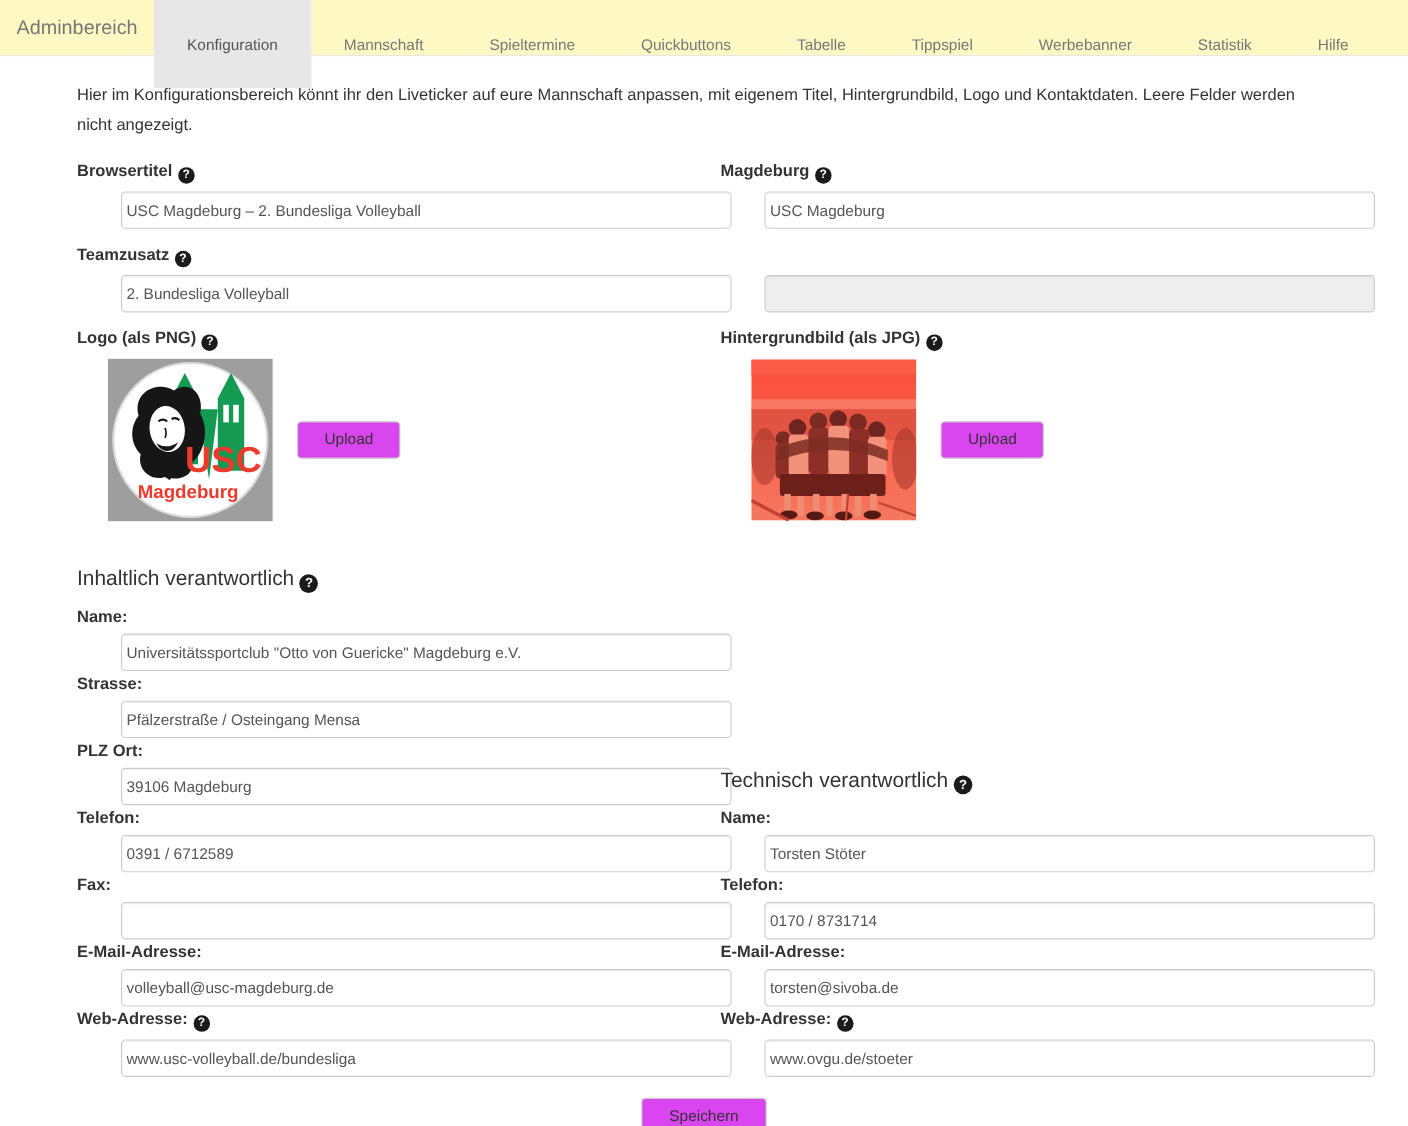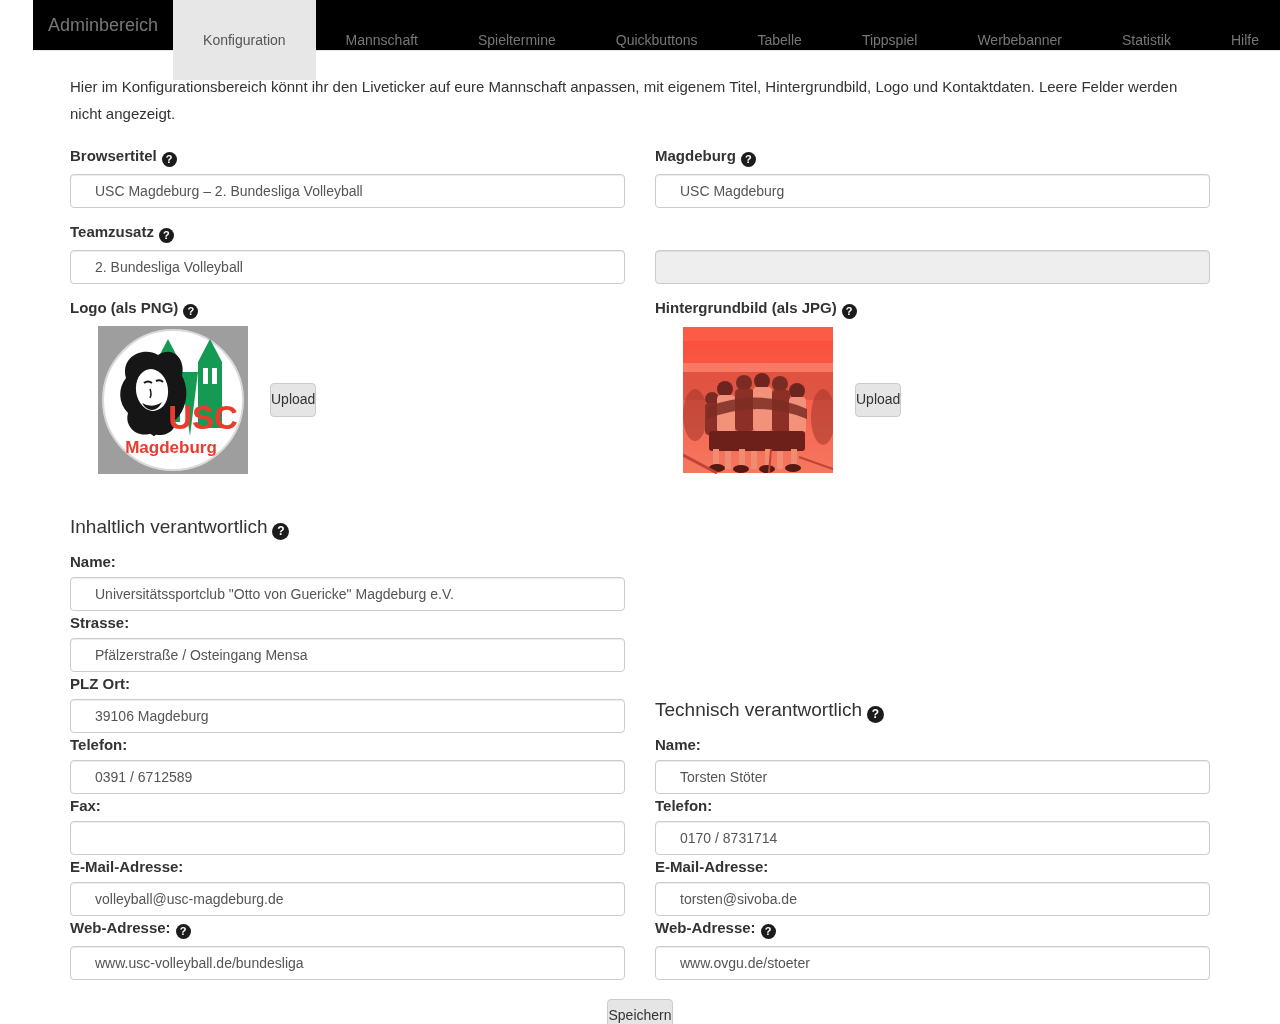--- a/index.html
+++ b/index.html
@@ -1,44 +1,45 @@
 <!DOCTYPE html>
 <html lang="de"><head>
 <meta charset="utf-8">
 <style>
   html,body{margin:0;padding:0;}
   body{
     width:1280px;min-height:1024px;background:#fff;color:#333;
     font-family:"Liberation Sans","DejaVu Sans",sans-serif;font-size:14px;
   }
   
-  .navbar{display:flex;align-items:stretch;height:50px;background:#000000;border-bottom:1px solid #e7e7e7;margin-left:33px;}
+  .navbar{display:flex;align-items:stretch;height:50px;background:#fef9c3;border-bottom:1px solid #e7e7e7;}
   .brand{font-size:18px;color:#777;padding:15px;line-height:20px;white-space:nowrap;}
   .nav-tabs{display:flex;list-style:none;margin:0;padding:0;}
   .nav-tabs li a{display:block;padding:30px;line-height:20px;font-size:14px;color:#777;text-decoration:none;cursor:pointer;}
   .nav-tabs li.active a{background:#e7e7e7;color:#555;}
   
   .container{width:1170px;margin:0 auto;padding:0 15px;box-sizing:border-box;}
   .row{display:flex;margin:0 -15px;align-items:flex-end;}
   .col{width:50%;padding:0 15px;box-sizing:border-box;}
   .intro{margin:22px 0 20px;font-size:15px;line-height:1.8;}
   
   label.ctl{display:block;font-weight:bold;font-size:15px;margin-bottom:7px;color:#333;}
   .form-control{
-    display:block;width:100%;height:34px;padding:6px 24px;box-sizing:border-box;
+    display:block;width:100%;height:34px;padding:6px 4px;box-sizing:border-box;
     font-size:14px;line-height:1.42857;color:#555;background:#fff;
     border:1px solid #ccc;border-radius:4px;box-shadow:inset 0 1px 1px rgba(0,0,0,.075);
     font-family:inherit;
+    margin-left:40px;
   }
   .form-control[disabled]{background:#eee;opacity:1;}
   .form-group{margin-bottom:15px;}
   .fg-tight{margin-bottom:3px;}
   .btn{
-    display:inline-block;padding:6px 0;font-size:14px;line-height:1.42857;
-    color:#333;background:#e5e5e5;border:1px solid #ccc;border-radius:4px;cursor:pointer;
+    display:inline-block;padding:6px 24px;font-size:14px;line-height:1.42857;
+    color:#333;background:#d946ef;border:1px solid #ccc;border-radius:4px;cursor:pointer;
     font-family:inherit;
   }
   .help-icon{
     display:inline-block;width:15px;height:15px;border-radius:50%;
     background:#1b1b1b;color:#fff;font-size:11px;font-weight:bold;
     line-height:15px;text-align:center;margin-left:5px;vertical-align:-2px;
   }
   .section-title{font-size:19px;font-weight:400;margin:27px 0 13px;color:#333;}
   .section-title .help-icon{width:17px;height:17px;line-height:17px;font-size:12px;vertical-align:-2px;}
   .upload-row{display:flex;align-items:center;}

